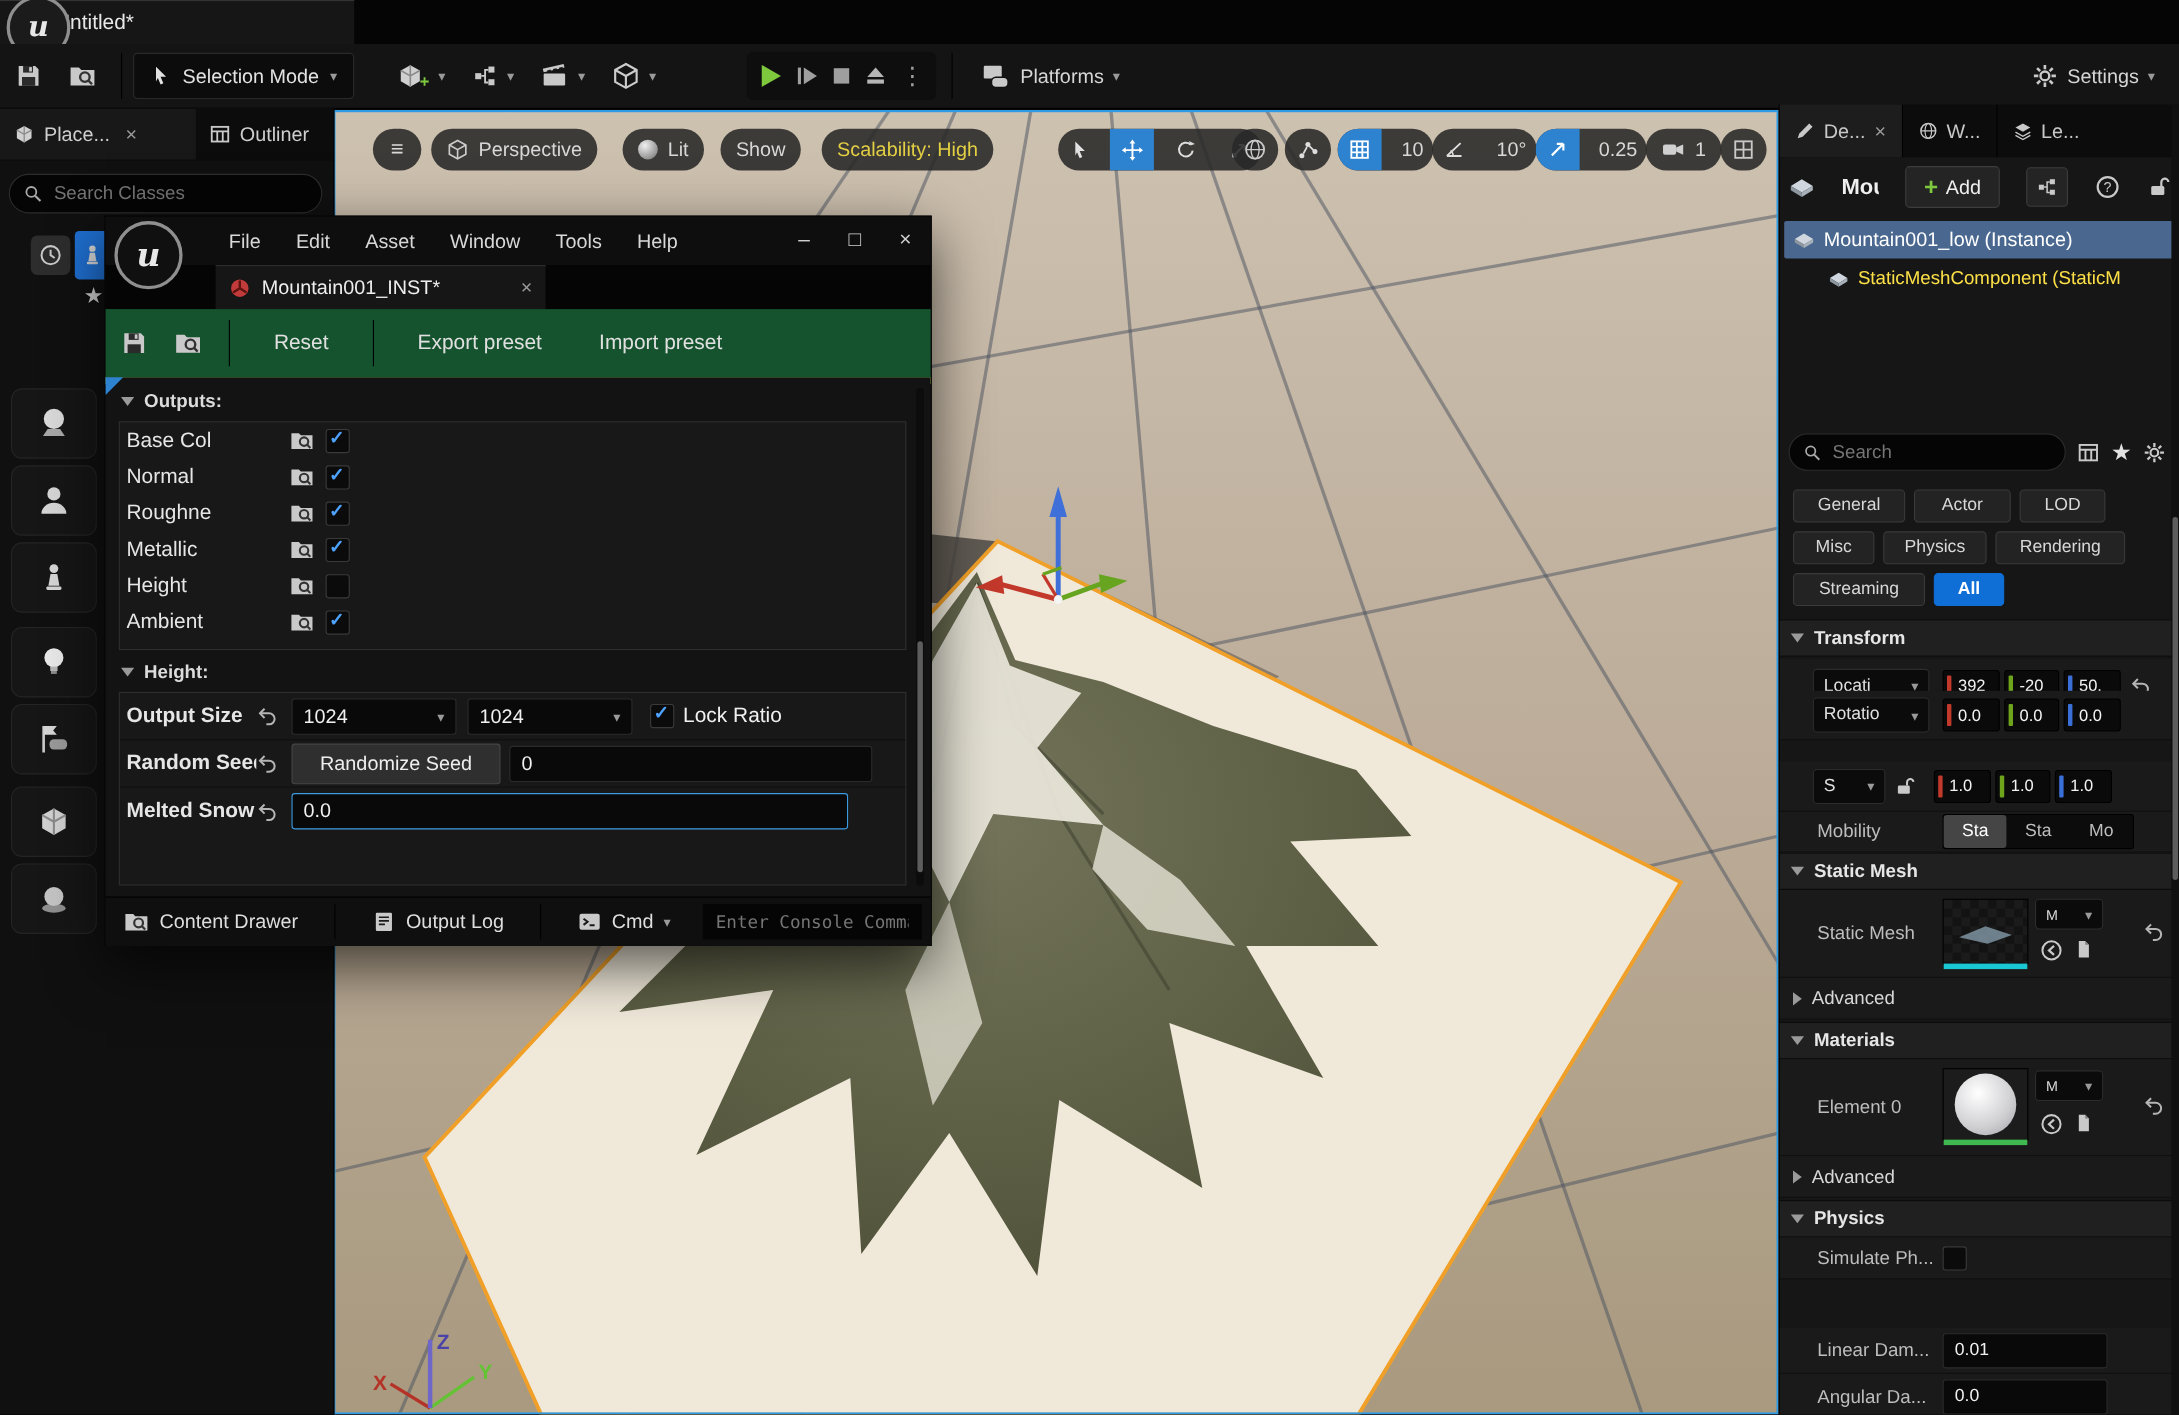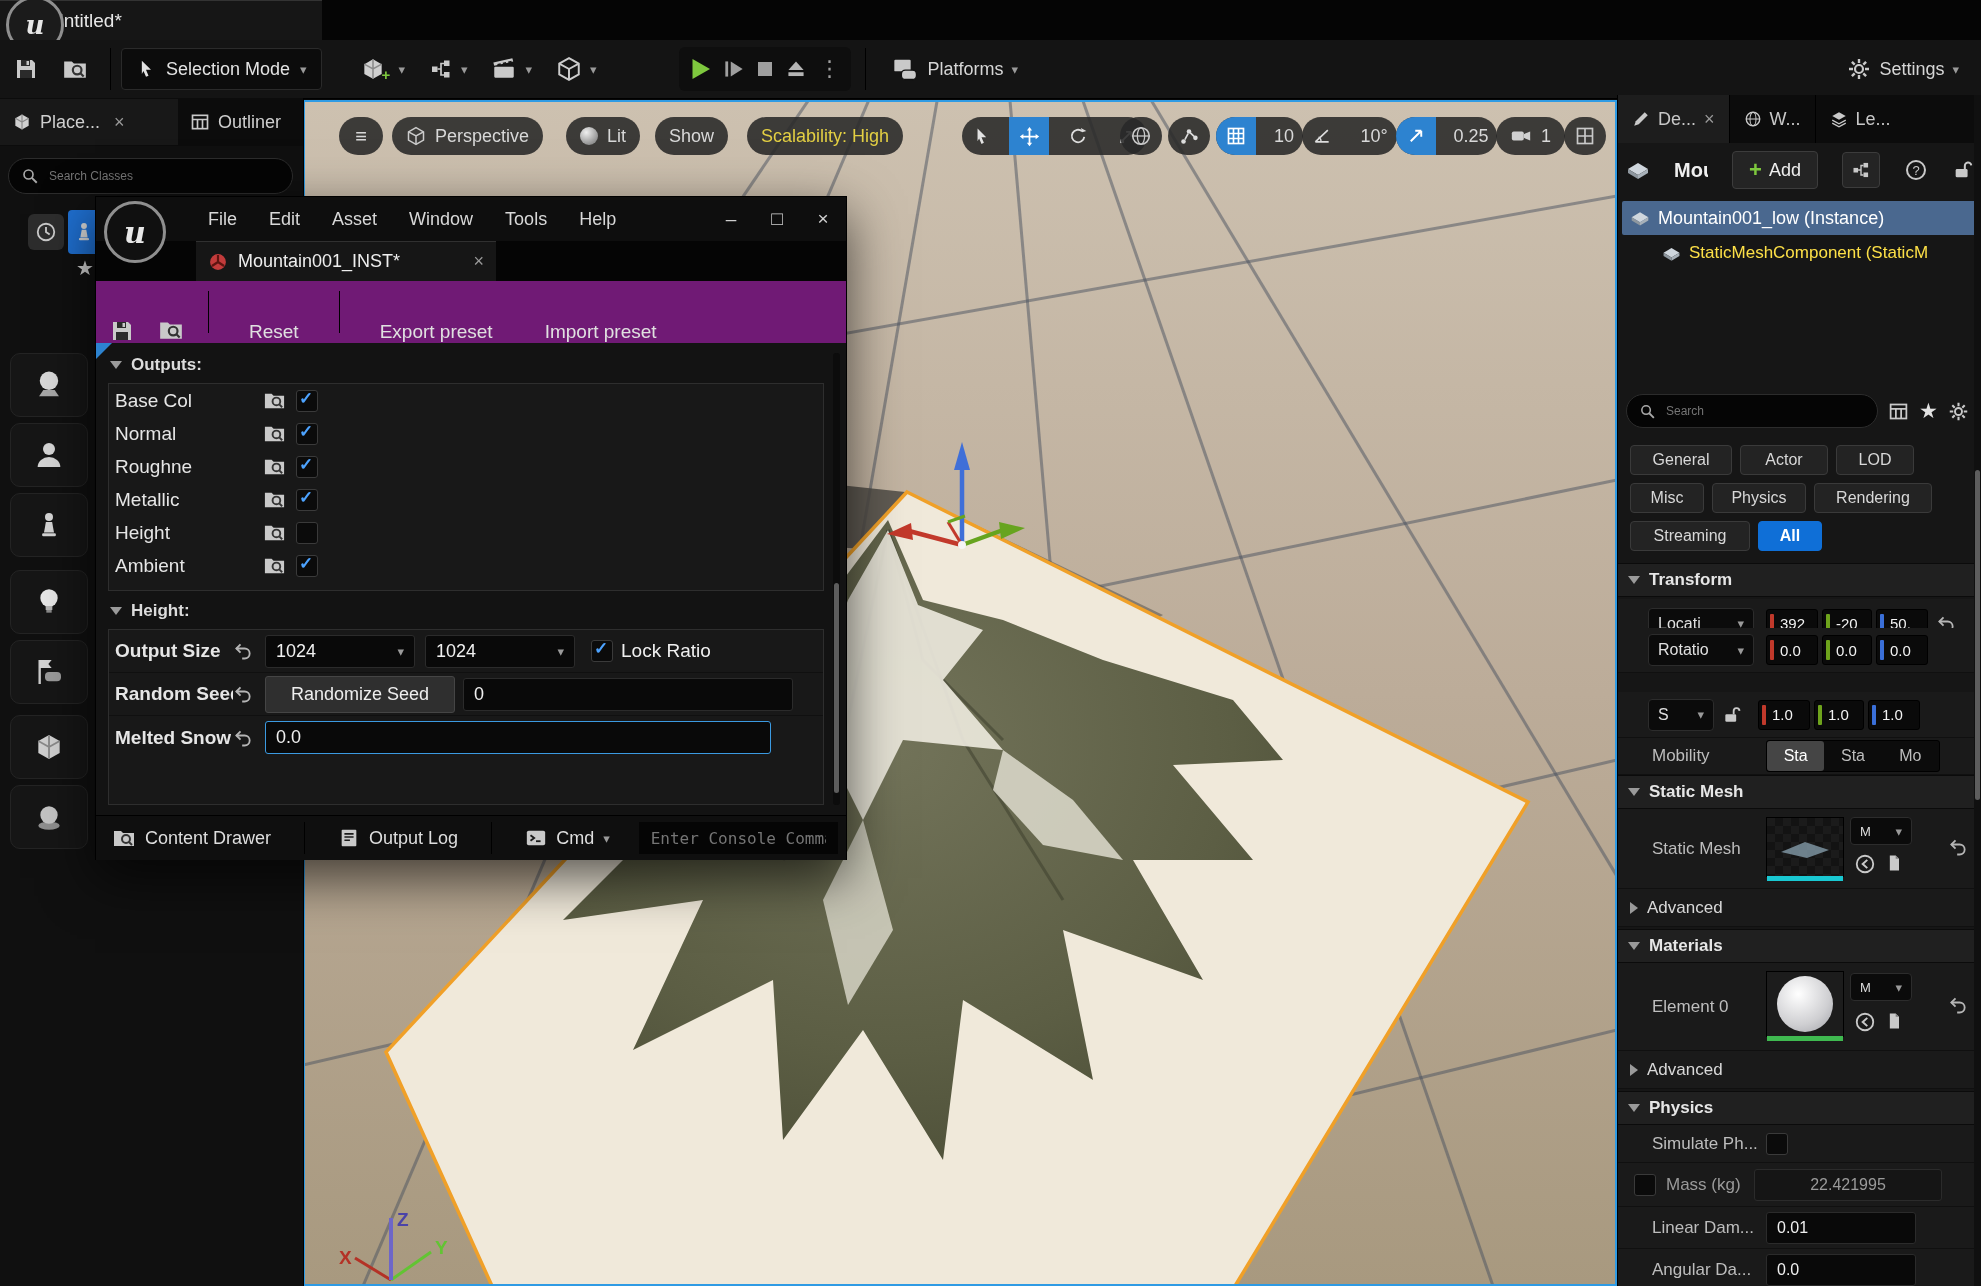--- a/index.html
+++ b/index.html
@@ -17,30 +17,30 @@
   .toolbar{left:0;top:40px;width:1981px;height:58px;background:#141414;border-bottom:1px solid #000;
            display:flex;align-items:center;}
   .tbtn{display:flex;align-items:center;gap:8px;padding:0 12px;height:40px;color:#d6d6d6;font-size:18px;}
   .chev{font-size:13px;color:#9a9a9a;line-height:1;}
   .selmode{background:#0c0c0c;border:1px solid #2a2a2a;border-radius:4px;height:40px;display:flex;align-items:center;gap:10px;padding:0 14px;font-size:18px;color:#e3e3e3;}
   .playgrp{background:#0e0e0e;border-radius:6px;height:44px;display:flex;align-items:center;padding:0 6px;gap:6px;}
   
   .leftpanel{left:0;top:98px;width:303px;height:1188px;background:#101010;border-right:1px solid #000;}
   .ptab{height:46px;display:flex;align-items:center;gap:8px;padding:0 12px;font-size:18px;color:#cfcfcf;box-sizing:border-box;}
   .searchpill{background:#050505;border:1px solid #2c2c2c;border-radius:18px;height:36px;display:flex;align-items:center;gap:8px;padding:0 12px;box-sizing:border-box;}
-  .searchpill input{background:transparent;border:none;outline:none;color:#8a8a8a;font-size:12px;width:100%;font-family:"Liberation Sans",sans-serif;}
+  .searchpill input{background:transparent;border:none;outline:none;color:#8a8a8a;font-size:17px;width:100%;font-family:"Liberation Sans",sans-serif;}
   .catbtn{position:absolute;left:10px;width:76px;height:62px;background:#161616;border:1px solid #242424;border-radius:10px;display:flex;align-items:center;justify-content:center;}
   
   .window{left:95px;top:196px;width:750px;height:662px;background:#121212;border:1px solid #000;box-shadow:0 18px 50px rgba(0,0,0,.65);}
   .wtitle{left:0;top:0;width:750px;height:44px;background:#0e0e0e;display:flex;align-items:center;}
   .menu{padding:0 16px;font-size:18px;color:#d8d8d8;}
   .wctl{width:46px;text-align:center;font-size:19px;color:#cfcfcf;}
   .wtabrow{left:0;top:44px;width:750px;height:40px;background:#050505;}
   .wtab{position:absolute;left:100px;top:0;width:300px;height:40px;background:#161616;border-top:1px solid #303030;display:flex;align-items:center;gap:10px;padding:0 12px;box-sizing:border-box;font-size:18px;color:#eee;}
-  .wtools{left:0;top:84px;width:750px;height:62px;background:#701a75;border-bottom:6px solid #bef264;display:flex;align-items:flex-end;}
+  .wtools{left:0;top:84px;width:750px;height:62px;background:#14532d;border-bottom:6px solid #bef264;display:flex;align-items:center;}
   .wbtn{padding:0 26px;font-size:19px;color:#e0e0e0;}
   .wcontent{left:0;top:146px;width:750px;height:472px;background:#131313;}
   .secthdr{display:flex;align-items:center;font-size:17px;font-weight:bold;color:#dcdcdc;}
   .tri-d{width:0;height:0;border-left:6px solid transparent;border-right:6px solid transparent;border-top:8px solid #9a9a9a;margin-right:9px;}
   .tri-r{width:0;height:0;border-top:6px solid transparent;border-bottom:6px solid transparent;border-left:8px solid #9a9a9a;margin-right:9px;}
   .obox{position:absolute;left:12px;width:714px;background:#181818;border:1px solid #2e2e2e;}
   .orow{display:flex;align-items:center;height:33px;padding-left:6px;font-size:19px;color:#e6e6e6;}
   .irow{display:flex;align-items:center;height:43px;padding-left:6px;font-size:19px;color:#e6e6e6;border-bottom:1px solid #101010;box-sizing:border-box;}
   .cb{width:20px;height:20px;background:#0b0b0b;border:1px solid #3a3a3a;border-radius:3px;position:relative;flex:none;}
   .cb.on::after{content:"✓";color:#4da3ff;font-weight:bold;font-size:17px;position:absolute;left:2px;top:-3px;}
@@ -779,25 +779,20 @@
   </div>
 
   <div class="dhdr" style="top:996px">
     <span class="tri-d" style="margin-left:10px"></span>
     <span>Physics</span>
   </div>
   <div class="drow row" style="top:1030px;height:38px;padding-left:34px">
     <span class="dlabel" style="width:114px">Simulate Ph...</span>
     <div class="cb"></div>
   </div>
-  <div class="drow row" style="top:1068px;height:44px;padding-left:16px">
-    <div class="cb" style="margin-right:10px"></div>
-    <span class="dlabel" style="width:88px;color:#9a9a9a">Mass (kg)</span>
-    <div class="fld" style="width:188px;height:32px;background:#151515;color:#9a9a9a;font-size:16px;justify-content:center">22.421995</div>
-  </div>
   <div class="drow row" style="top:1112px;height:42px;padding-left:34px">
     <span class="dlabel" style="width:114px">Linear Dam...</span>
     <div class="fld" style="width:150px;height:32px;font-size:16px">0.01</div>
   </div>
   <div class="drow row" style="top:1154px;height:42px;padding-left:34px;border-bottom:none">
     <span class="dlabel" style="width:114px">Angular Da...</span>
     <div class="fld" style="width:150px;height:32px;font-size:16px">0.0</div>
   </div>
   <div class="abs" style="right:1px;top:0;width:7px;height:1191px;background:#101010">
     <div class="scrollthumb" style="left:1px;top:375px;width:5px;height:330px"></div>

